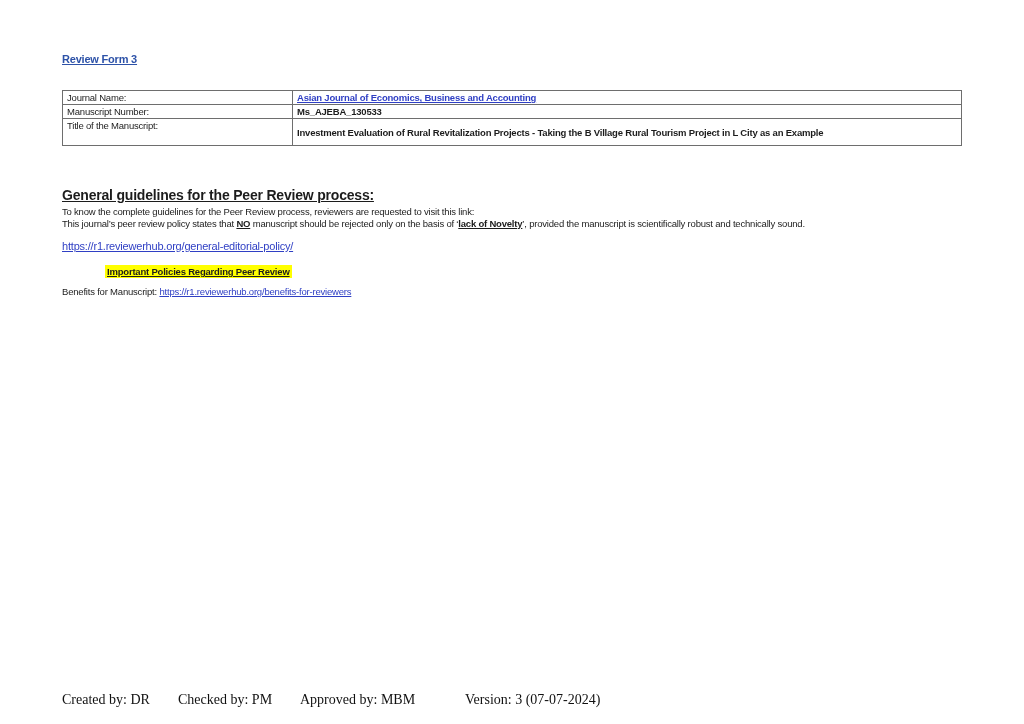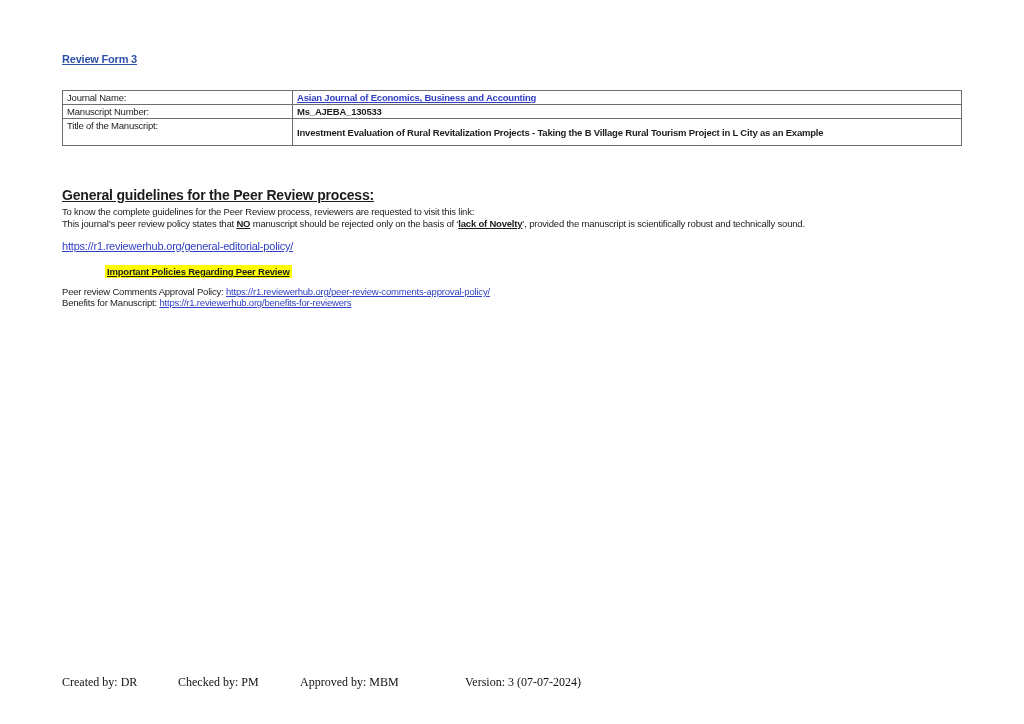--- a/index.html
+++ b/index.html
@@ -91,23 +91,23 @@
   .policy-lines {
     position: absolute;
     left: 62px;
     top: 287px;
     width: 900px;
     font-size: 9.5px;
     line-height: 10.5px;
   }
   .footer-item {
     position: absolute;
-    top: 675px;
+    top: 692px;
     font-family: "Liberation Serif", serif;
-    font-size: 12px;
+    font-size: 14px;
     letter-spacing: 0;
     color: #111;
   }
   .f-created  { left: 62px; }
   .f-checked  { left: 178px; }
   .f-approved { left: 300px; }
   .f-version  { left: 465px; }
 </style>
 </head>
 <body>
@@ -138,21 +138,20 @@
   <div class="guide-para">
     <div>To know the complete guidelines for the Peer Review process, reviewers are requested to visit this link:</div>
     <div><span>This journal’s peer review policy states that </span><span class="inline-strong">NO</span><span> manuscript should be rejected only on the basis of ‘</span><span class="inline-strong">lack of Novelty</span><span>’, provided the manuscript is scientifically robust and technically sound.</span></div>
   </div>
 
   <div class="guide-link-line"><span class="link">https://r1.reviewerhub.org/general-editorial-policy/</span></div>
 
   <div class="policies-heading"><span class="hl">Important Policies Regarding Peer Review</span></div>
 
   <div class="policy-lines">
-    <div><span>Peer review Comments Approval Policy: </span><span class="link">https://r1.reviewerhub.org/peer-review-comments-approval-policy/</span></div>
     <div><span>Benefits for Manuscript: </span><span class="link">https://r1.reviewerhub.org/benefits-for-reviewers</span></div>
   </div>
 
   <div class="footer-item f-created">Created by: DR</div>
   <div class="footer-item f-checked">Checked by: PM</div>
   <div class="footer-item f-approved">Approved by: MBM</div>
   <div class="footer-item f-version">Version: 3 (07-07-2024)</div>
 
 </div>
 

